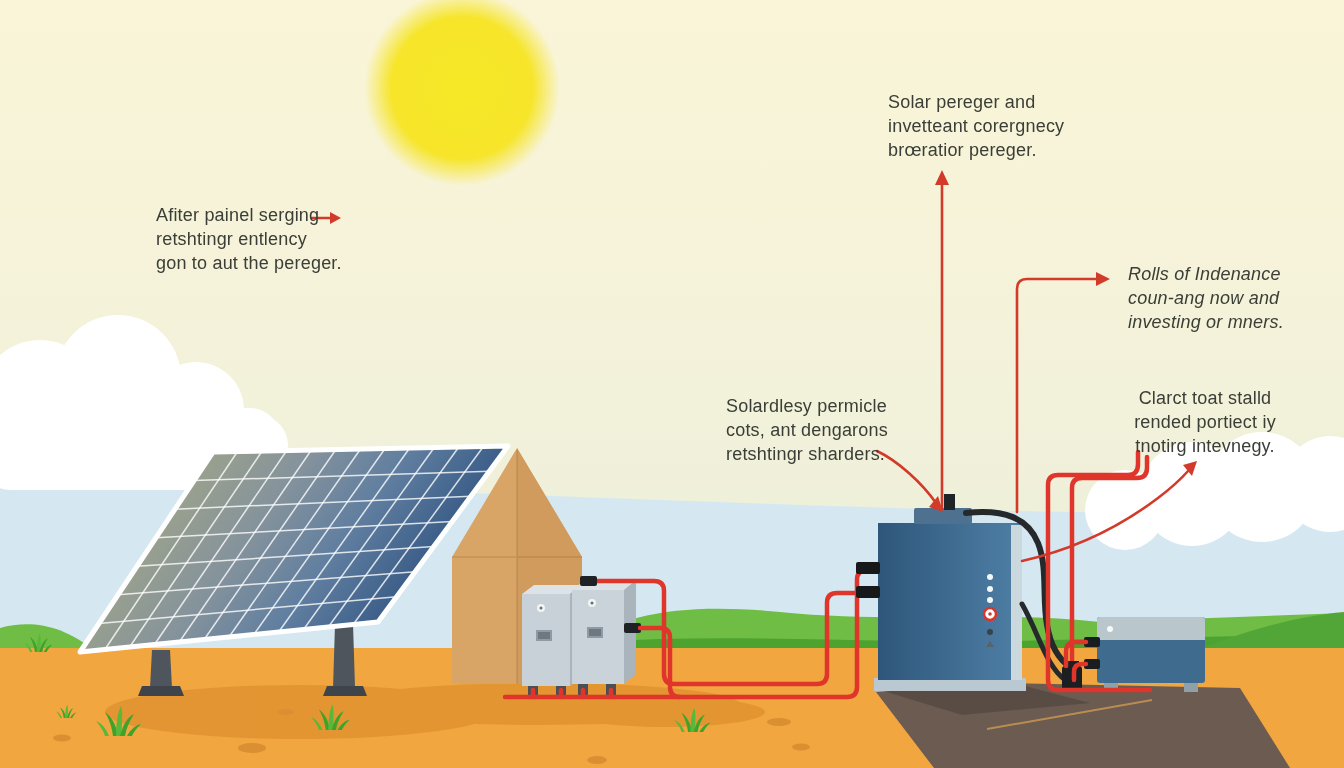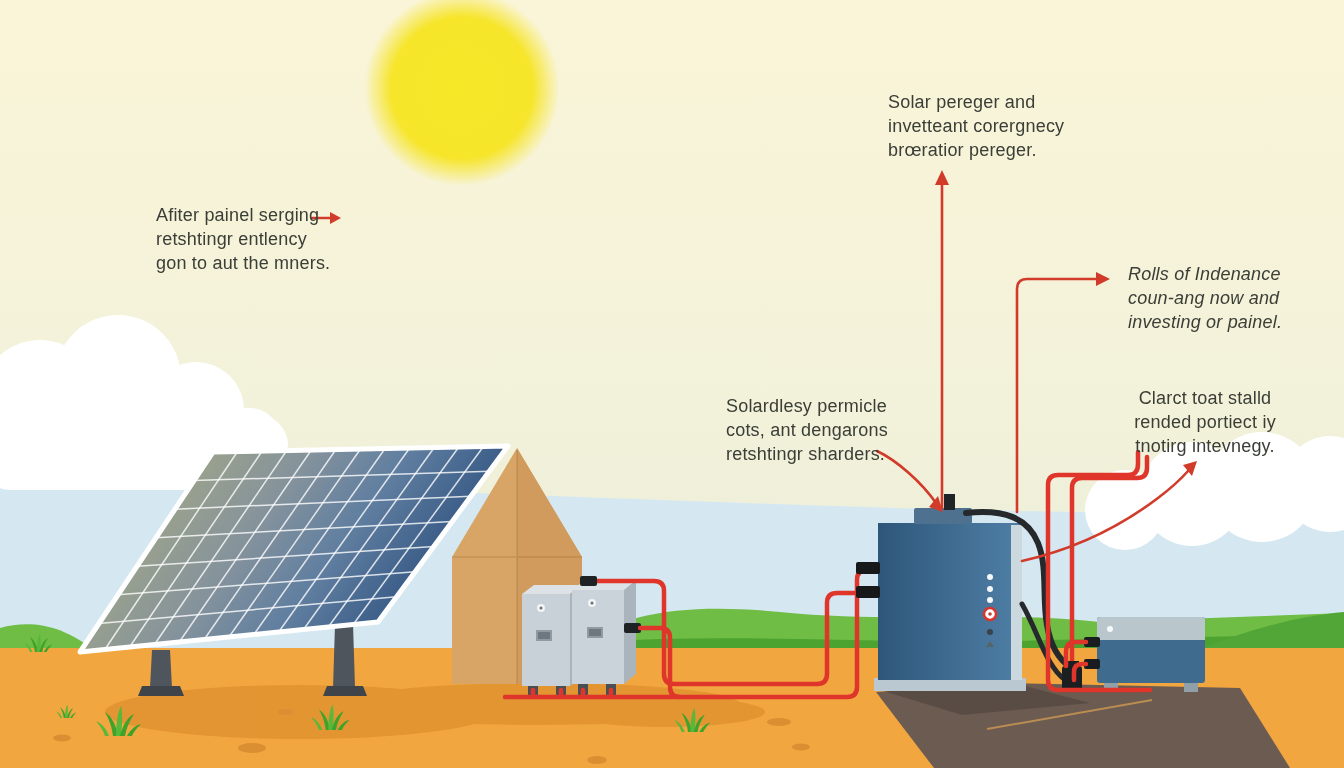--- a/index.html
+++ b/index.html
@@ -238,26 +238,26 @@
 </svg>
 
 <div class="note" style="left:888px;top:90px;">
   <div>Solar pereger and</div>
   <div>invetteant corergnecy</div>
   <div>brœratior pereger.</div>
 </div>
 <div class="note" style="left:133px;top:203px;margin-left:23px;">
   <div>Afiter painel serging</div>
   <div>retshtingr entlency</div>
-  <div>gon to aut the mners.</div>
+  <div>gon to aut the pereger.</div>
 </div>
 <div class="note" style="left:1128px;top:262px;font-style:italic;">
   <div>Rolls of Indenance</div>
   <div>coun-ang now and</div>
-  <div>investing or painel.</div>
+  <div>investing or mners.</div>
 </div>
 <div class="note" style="left:1120px;top:386px;width:170px;text-align:center;">
   <div>Clarct toat stalld</div>
   <div>rended portiect iy</div>
   <div>tnotirg intevnegy.</div>
 </div>
 <div class="note" style="left:726px;top:394px;">
   <div>Solardlesy permicle</div>
   <div>cots, ant dengarons</div>
   <div>retshtingr sharders.</div>

